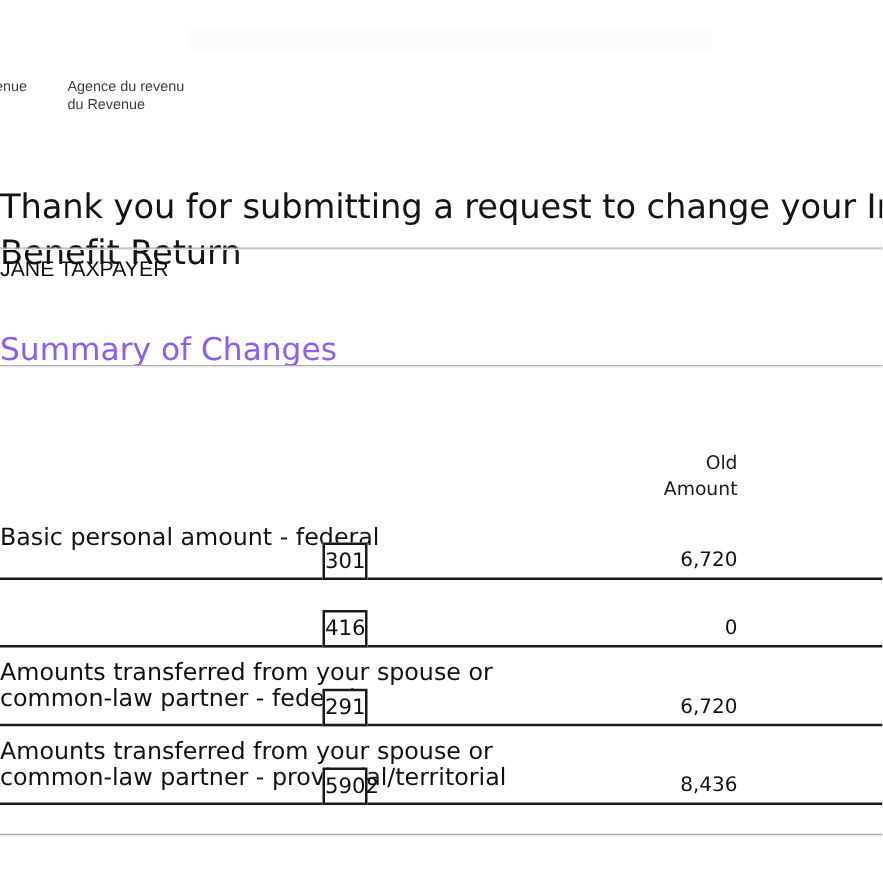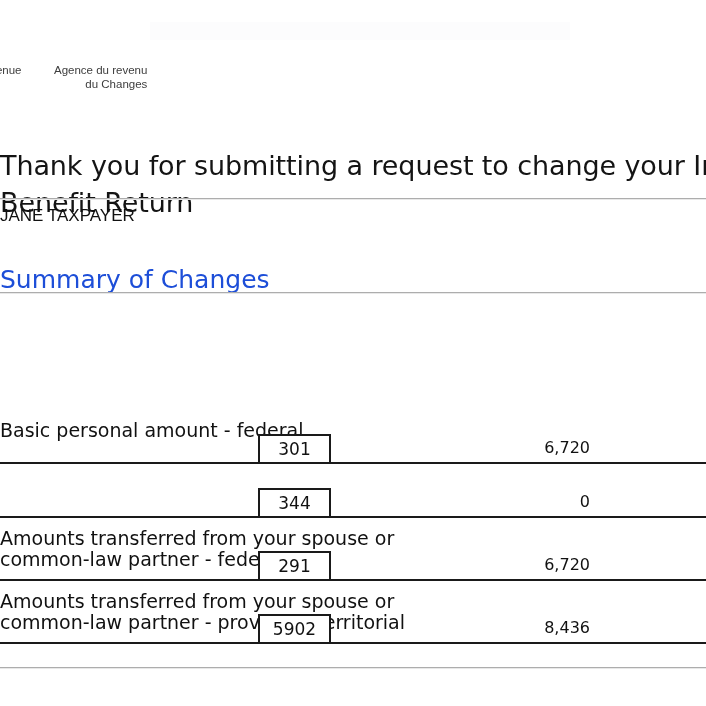--- a/index.html
+++ b/index.html
@@ -53,21 +53,20 @@
     white-space: nowrap;
   }
   .wordmark .wm-en {
     display: inline-block;
     vertical-align: top;
     width: 122px;
   }
   .wordmark .wm-fr {
     display: inline-block;
     vertical-align: top;
-    text-align: right;
   }
 
   
   .doc-title {
     position: absolute;
     left: 188px;
     top: 129px;
     width: 910px;
     font-family: "DejaVu Sans", sans-serif;
     font-size: 27px;
@@ -104,21 +103,21 @@
 
   
   .section-heading {
     position: absolute;
     left: 188px;
     top: 243px;
     font-family: "DejaVu Sans", sans-serif;
     font-size: 25px;
     line-height: 32px;
     font-weight: 400;
-    color: #1d4ed8;
+    color: #8b5cf6;
     white-space: nowrap;
   }
 
   
   .table {
     position: absolute;
     left: 188px;
     top: 352px;
     width: 902px;
   }
@@ -157,21 +156,21 @@
     font-size: 19px;
     line-height: 21px;
     color: #111111;
   }
 
   
   .line-box {
     position: absolute;
     left: 258px;
     bottom: -2px;
-    width: 73px;
+    width: 36px;
     height: 30px;
     border: 2px solid #1a1a1a;
     background: #ffffff;
     box-sizing: border-box;
     font-family: "DejaVu Sans", sans-serif;
     font-size: 17px;
     line-height: 26px;
     text-align: center;
     color: #111111;
   }
@@ -193,53 +192,57 @@
 </style>
 </head>
 <body>
 
 <div id="viewport">
   <div id="page">
 
     <div class="top-band"></div>
 
     <div class="wordmark">
-      <span class="wm-en">Canada Revenue</span><span class="wm-fr"><span>Agence du revenu</span><br><span>du Changes</span></span>
+      <span class="wm-en">Canada Revenue</span><span class="wm-fr"><span>Agence du revenu</span><br><span>du Revenue</span></span>
     </div>
 
     <h1 class="doc-title">Thank you for submitting a request to change your Income Tax and Benefit Return</h1>
 
     <div class="rule rule-1"></div>
 
     <div class="taxpayer">JANE TAXPAYER</div>
 
     <h2 class="section-heading">Summary of Changes</h2>
 
     <div class="rule rule-2"></div>
 
     <div class="table">
 
       <div class="thead">
+        <div class="th th-old">
+          <span>Old</span><br>
+          <span>Amount</span>
+        </div>
         <div class="th th-change">
           <br>
           
         </div>
       </div>
 
       <div class="row row-1">
         <div class="row-label">Basic personal amount - federal</div>
         <div class="line-box">301</div>
         <div class="amt amt-old">6,720</div>
         <div class="amt amt-change"></div>
       </div>
 
       <div class="spacer-row"></div>
 
       <div class="row row-2">
-        <div class="line-box">344</div>
+        <div class="line-box">416</div>
         <div class="amt amt-old">0</div>
         <div class="amt amt-change"></div>
       </div>
 
       <div class="spacer-row"></div>
 
       <div class="row row-3">
         <div class="row-label">Amounts transferred from your spouse or common-law partner - federal</div>
         <div class="line-box">291</div>
         <div class="amt amt-old">6,720</div>

